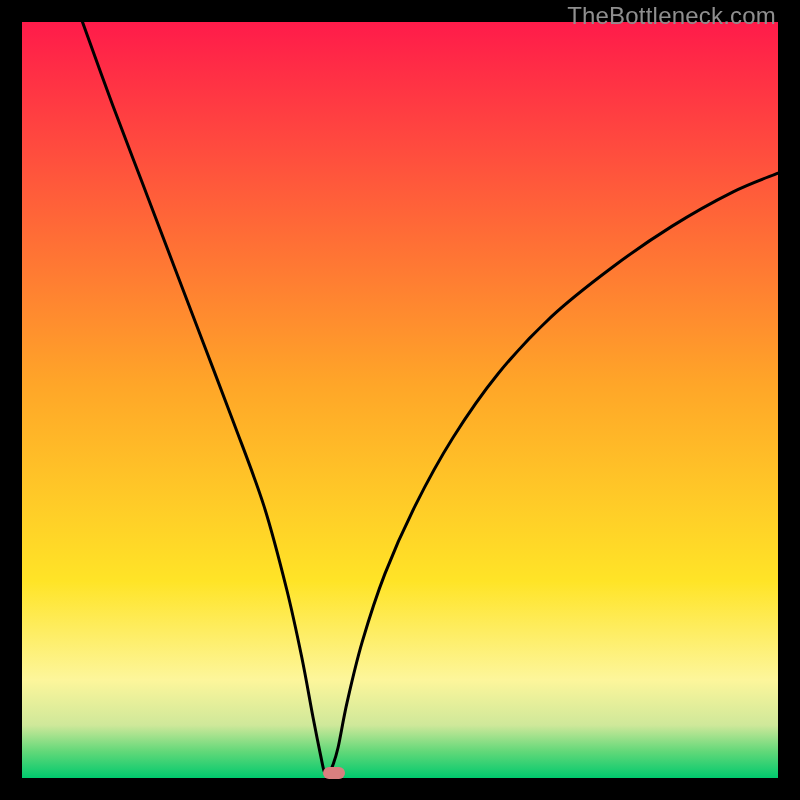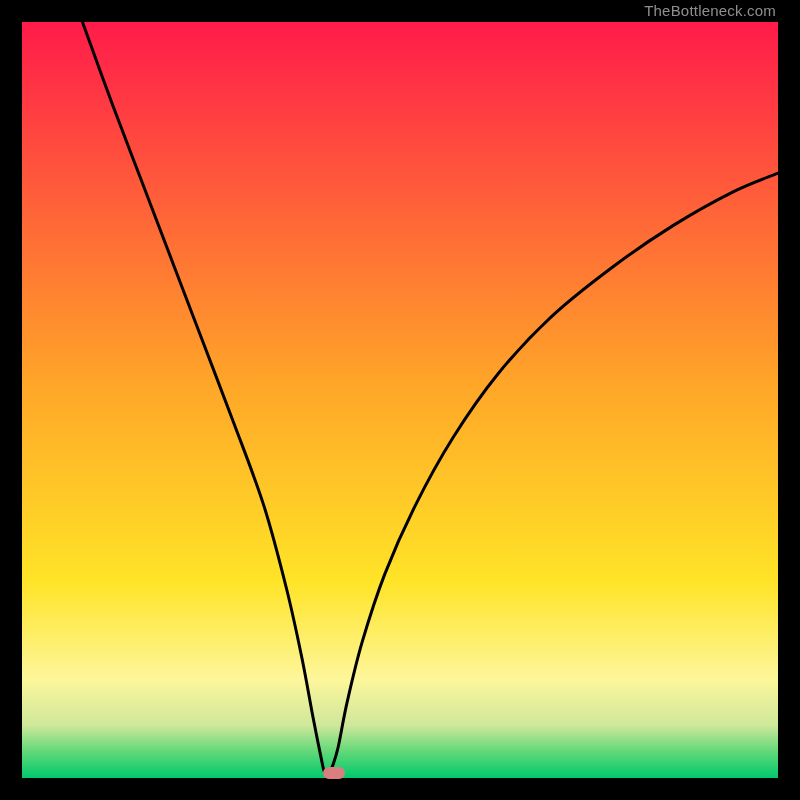--- a/index.html
+++ b/index.html
@@ -24,21 +24,21 @@
     left: 0;
     top: 0;
     width: 756px;
     height: 756px;
   }
   .watermark {
     position: absolute;
     top: 2px;
     right: 24px;
     color: #8f8f8f;
-    font-size: 15px;
+    font-size: 24px;
     font-weight: 400;
     letter-spacing: 0.2px;
   }
   .marker {
     position: absolute;
     width: 22px;
     height: 12px;
     border-radius: 6px;
     background: #d97f7f;
     transform: translate(-50%, -50%);

